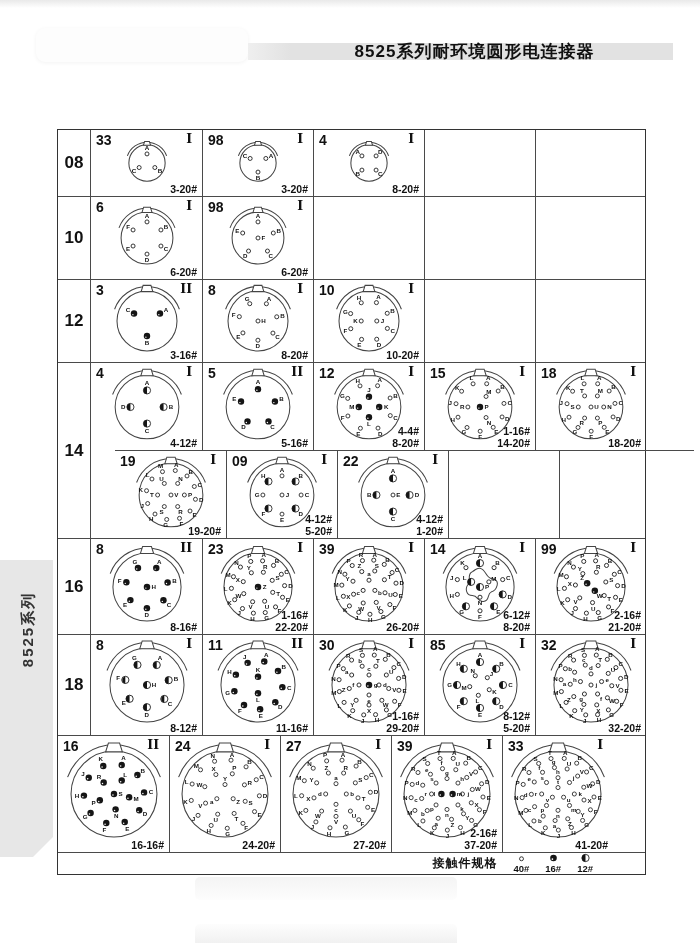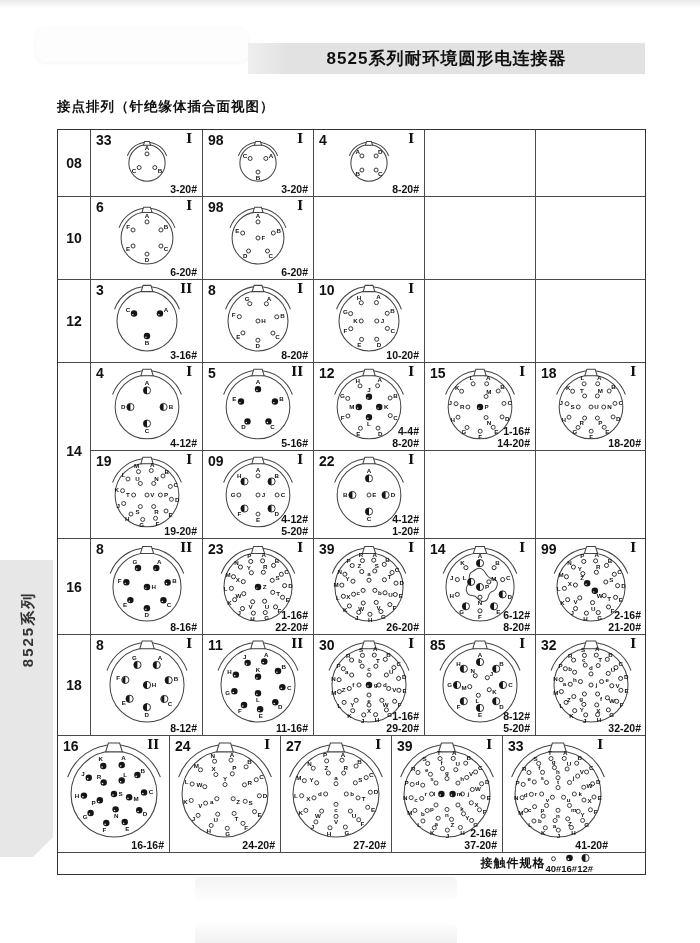--- a/index.html
+++ b/index.html
@@ -2,66 +2,65 @@
 <html><head>
 <meta charset="utf-8">
 <style>
   html,body{margin:0;padding:0;background:#fff;}
   .page{position:relative;width:700px;height:943px;background:#fff;overflow:hidden;
         font-family:"Liberation Sans",sans-serif;color:#111;}
   .top-strip{position:absolute;left:0;top:0;width:700px;height:8px;
         background:linear-gradient(#e9e9e9,#ffffff);}
   .white-card{position:absolute;left:36px;top:28px;width:212px;height:34px;background:#fdfdfd;
         border-radius:9px;box-shadow:0 1px 4px rgba(0,0,0,0.05);}
-  .title-bar{position:absolute;left:248px;top:43px;width:397px;height:31px;
+  .title-bar{position:absolute;left:248px;top:43px;width:397px;height:17px;
         background:linear-gradient(90deg,#efefef,#e2e2e2 10%);
         display:flex;align-items:center;justify-content:center;
-        font-size:17px;font-weight:bold;letter-spacing:1px;}
+        font-size:17px;font-weight:bold;letter-spacing:1px;padding-left:28px;}
   .subtitle{position:absolute;left:57px;top:98px;font-size:13.5px;font-weight:bold;letter-spacing:1px;}
   .side-tab{position:absolute;left:0;top:560px;width:53px;height:297px;background:#e7e7e7;
         clip-path:polygon(0 0,100% 0,100% calc(100% - 20px),calc(100% - 20px) 100%,0 100%);}
   .side-tab span{position:absolute;left:-22px;top:60px;width:100px;text-align:center;
         transform:rotate(-90deg);font-size:15px;font-weight:bold;color:#333;letter-spacing:2px;}
   #table{position:absolute;left:57px;top:129px;width:589px;background:#fff;
         border:1.5px solid #333;box-sizing:border-box;}
   #table *{box-sizing:border-box;}
   .trow{display:flex;width:100%;}
   .bt{border-top:1px solid #4a4a4a;}
   .bl{border-left:1px solid #4a4a4a;}
   .rlabel{width:33px;flex:none;border-right:1px solid #4a4a4a;display:flex;align-items:center;
-        justify-content:center;font-size:14px;font-weight:bold;}
+        justify-content:center;font-size:17px;font-weight:bold;}
   .subwrap{flex:1;display:flex;flex-direction:column;}
   .subrow{display:flex;width:100%;}
   .cell{width:111px;flex:none;position:relative;overflow:hidden;}
   .cell svg{position:absolute;left:50%;top:50%;transform:translate(-50%,-50%);}
   .ins-n{position:absolute;left:5px;top:2px;font-size:14px;font-weight:bold;z-index:3;}
   .ins-c{position:absolute;right:10px;top:1px;font-size:12.5px;font-weight:bold;
         font-family:"DejaVu Serif",serif;z-index:3;}
   .spec{position:absolute;right:5px;bottom:1px;font-size:10.5px;font-weight:bold;
         text-align:right;line-height:1.08;z-index:3;}
   .legend-row{height:22px;display:flex;align-items:center;justify-content:flex-end;
-        padding-right:52px;}
+        padding-right:52px;gap:16px;}
   .legend-label{font-size:12px;font-weight:bold;letter-spacing:1px;}
   .litem{display:flex;flex-direction:column;align-items:center;line-height:1;gap:1px;}
   .litem .lsz{font-size:9.5px;font-weight:bold;}
   .art1{position:absolute;left:195px;top:877px;width:262px;height:23px;border-radius:5px;
         background:linear-gradient(#f4f4f4,#fdfdfd);}
   .art2{position:absolute;left:195px;top:924px;width:262px;height:19px;border-radius:5px 5px 0 0;
         background:linear-gradient(#fdfdfd,#f1f1f1);}
 </style>
 </head>
 <body>
 
 <div class="page">
   <div class="top-strip"></div>
   <div class="white-card"></div>
   <div class="title-bar">
     <span>8525系列耐环境圆形电连接器</span>
   </div>
-  <div class="subtitle">接点排列（针绝缘体插合面视图）</div>
   <div class="side-tab">
     <span>8525系列</span>
   </div>
   <div id="table">
       <div class="trow">
         <div class="rlabel">08</div>
         <div class="subwrap">
           <div class="subrow" style="height: 66px;">
             <div class="cell">
               <span class="ins-n">33</span>
@@ -454,21 +453,21 @@
                 <circle cx="-8" cy="-13.9" r="2.5" fill="#fff" stroke="#222" stroke-width="1.1"></circle>
                 <text x="-11.6" y="-17.5" font-size="7.8" text-anchor="middle" font-family="&quot;Liberation Sans&quot;,sans-serif" font-weight="600" fill="#111">T</text>
                 <circle cx="0" cy="0" r="2.5" fill="#fff" stroke="#222" stroke-width="1.1"></circle>
                 <text x="6.8" y="2.6" font-size="7.8" text-anchor="middle" font-family="&quot;Liberation Sans&quot;,sans-serif" font-weight="600" fill="#111">U</text>
               </svg>
               <div class="spec">
                 <div>18-20#</div>
               </div>
             </div>
           </div>
-          <div class="subrow bt" style="height: 88px;">
+          <div class="subrow bt" style="height: 88px; margin-left: 24px;">
             <div class="cell">
               <span class="ins-n">19</span>
               <span class="ins-c">I</span>
               <svg width="86" height="86" viewBox="-54 -54 108 108">
                 <path d="M -43.2 -15.7 A 46 46 0 0 1 43.2 -15.7" fill="none" stroke="#444" stroke-width="1.3"></path>
                 <circle cx="0" cy="0" r="40" fill="#fff" stroke="#444" stroke-width="1.3"></circle>
                 <path d="M -7.8 -39.2 L -5.2 -47.5 L 5.2 -47.5 L 7.8 -39.2 Z" fill="#fff" stroke="#444" stroke-width="1.3"></path>
                 <circle cx="5.4" cy="-30.7" r="2.5" fill="#fff" stroke="#222" stroke-width="1.1"></circle>
                 <text x="6.7" y="-35.2" font-size="7.8" text-anchor="middle" font-family="&quot;Liberation Sans&quot;,sans-serif" font-weight="600" fill="#111">A</text>
                 <circle cx="20.1" cy="-23.9" r="2.5" fill="#fff" stroke="#222" stroke-width="1.1"></circle>

